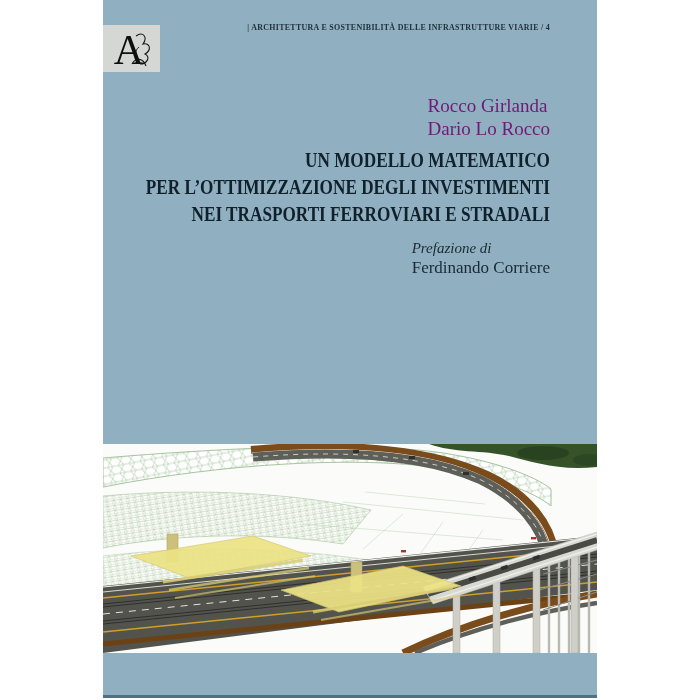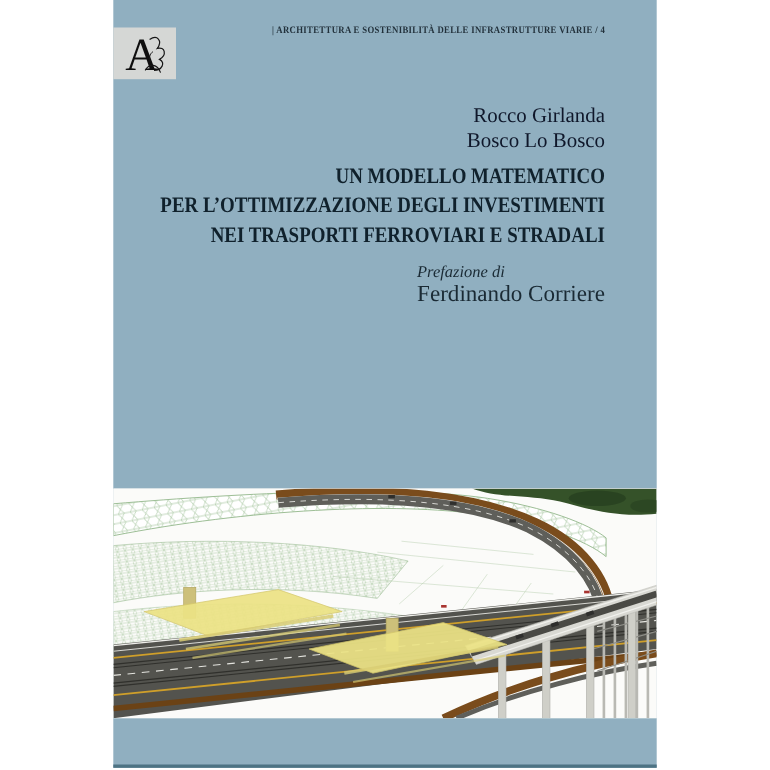--- a/index.html
+++ b/index.html
@@ -19,33 +19,33 @@
   .logo-box{
     position:absolute;left:0;top:25px;width:57px;height:47px;
     background:#d5d7d5;display:flex;align-items:center;justify-content:center;
   }
   .series{
     position:absolute;top:22px;right:47px;
     font-size:9px;font-weight:700;letter-spacing:.35px;color:#22313b;
     white-space:nowrap;transform:scaleX(.88);transform-origin:right center;
   }
   .authors{
-    position:absolute;top:94px;right:47px;text-align:right;
-    font-size:19px;line-height:23px;color:#0f172a;white-space:nowrap;
+    position:absolute;top:94px;right:47px;text-align:left;
+    font-size:19px;line-height:23px;color:#701a75;white-space:nowrap;
   }
   .book-title{
     position:absolute;top:147px;right:47px;text-align:right;
     font-size:20px;font-weight:700;line-height:27px;color:#10212c;
     white-space:nowrap;transform:scaleX(.86);transform-origin:right top;
   }
   .preface{
     position:absolute;top:239px;right:47px;text-align:left;color:#1a2a34;
   }
   .preface-label{display:block;font-style:italic;font-size:15px;line-height:18px;}
-  .preface-name{display:block;font-size:21px;line-height:21px;}
+  .preface-name{display:block;font-size:17px;line-height:21px;}
   .photo{
     position:absolute;left:0;top:444px;width:494px;height:209px;
     background:#fbfbf9;overflow:hidden;
   }
   .photo svg{display:block;}
 </style>
 </head>
 <body>
 
 <div class="page">
@@ -57,21 +57,21 @@
         <path d="M33,11 C40,6 45,12 40,19 C47,17 49,25 42,29 C48,32 44,39 37,39" fill="none" stroke="#161616" stroke-width="1.1"></path>
         <path d="M29,39 C33,32 40,33 43,41" fill="none" stroke="#161616" stroke-width="1.1"></path>
         <path d="M36,22 C33,24 32,28 34,31" fill="none" stroke="#161616" stroke-width="0.9"></path>
       </svg>
     </div>
 
     <div class="series">| ARCHITETTURA E SOSTENIBILITÀ DELLE INFRASTRUTTURE VIARIE / 4</div>
 
     <div class="authors">
       <div>Rocco Girlanda</div>
-      <div>Bosco Lo Bosco</div>
+      <div>Dario Lo Rocco</div>
     </div>
 
     <div class="book-title">
       <div>UN MODELLO MATEMATICO</div>
       <div>PER L’OTTIMIZZAZIONE DEGLI INVESTIMENTI</div>
       <div>NEI TRASPORTI FERROVIARI E STRADALI</div>
     </div>
 
     <div class="preface">
       <span class="preface-label">Prefazione di</span>

